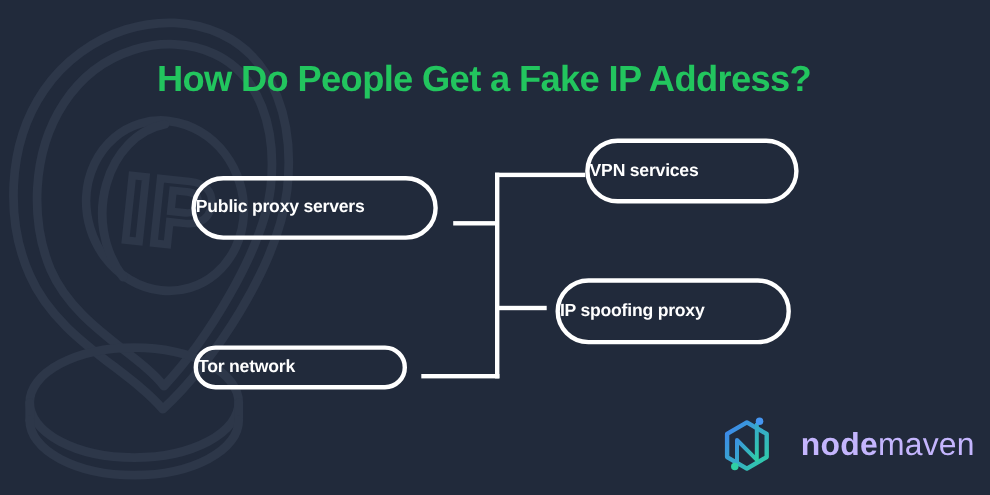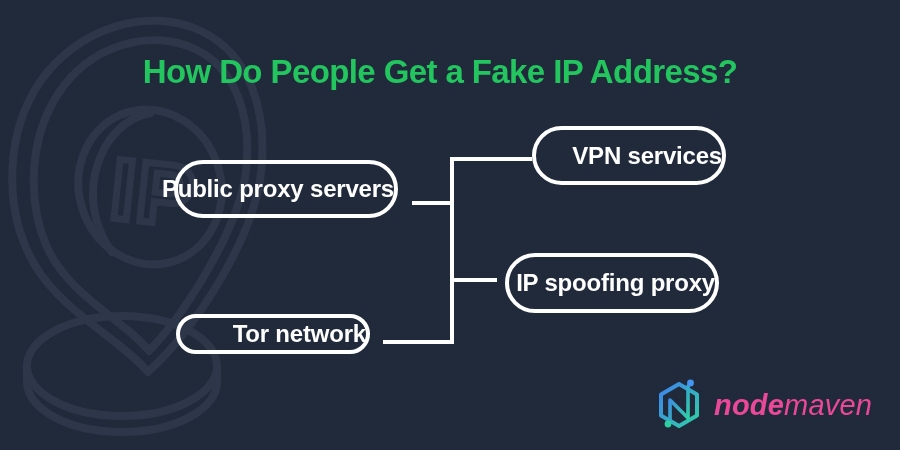--- a/index.html
+++ b/index.html
@@ -20,32 +20,32 @@
   }
   
   .line{position:absolute;background:#ffffff;}
   .line.v  {left:450px;top:157px;width:4px;height:187px;}
   .line.b-vpn  {left:450px;top:157px;width:82px;height:4px;}
   .line.b-proxy{left:412px;top:201px;width:40px;height:4px;}
   .line.b-ip   {left:450px;top:278px;width:47px;height:4px;}
   .line.b-tor  {left:383px;top:340px;width:71px;height:4px;}
   
   .pill{
-    position:absolute;display:flex;align-items:center;justify-content:flex-end;
+    position:absolute;display:flex;align-items:center;justify-content:flex-start;
     border:4px solid #ffffff;border-radius:999px;box-sizing:border-box;
-    color:#ffffff;font-size:24px;font-weight:700;letter-spacing:-0.2px;white-space:nowrap;
+    color:#ffffff;font-size:16px;font-weight:700;letter-spacing:-0.2px;white-space:nowrap;
   }
   .pill.proxy{left:174px;top:160px;width:224px;height:58px;}
   .pill.vpn  {left:532px;top:126px;width:194px;height:59px;}
   .pill.ip   {left:505px;top:253px;width:214px;height:60px;}
   .pill.tor  {left:176px;top:314px;width:194px;height:40px;}
   
   .logo{position:absolute;left:655px;top:376px;display:flex;align-items:center;}
   .logo-icon{display:block;}
-  .logo-text{margin-left:11px;color:#ec4899;font-size:29px;line-height:58px;letter-spacing:0.2px;font-style:italic;}
+  .logo-text{margin-left:25px;color:#c4b5fd;font-size:29px;line-height:58px;letter-spacing:0.2px;}
   .logo-text .b{font-weight:700;}
   .logo-text .l{font-weight:300;}
 </style>
 </head>
 <body>
 
 <div class="canvas">
 
   <svg class="watermark" width="300" height="450" viewBox="0 0 300 450" aria-hidden="true">
     <path class="wm-stroke" d="M 148 372 C 118 336 52 308 27 250 C 6 203 5 133 40 82 C 77 28 148 6 201 31 C 250 54 268 112 261 173 C 253 241 194 330 148 372 Z"></path>

